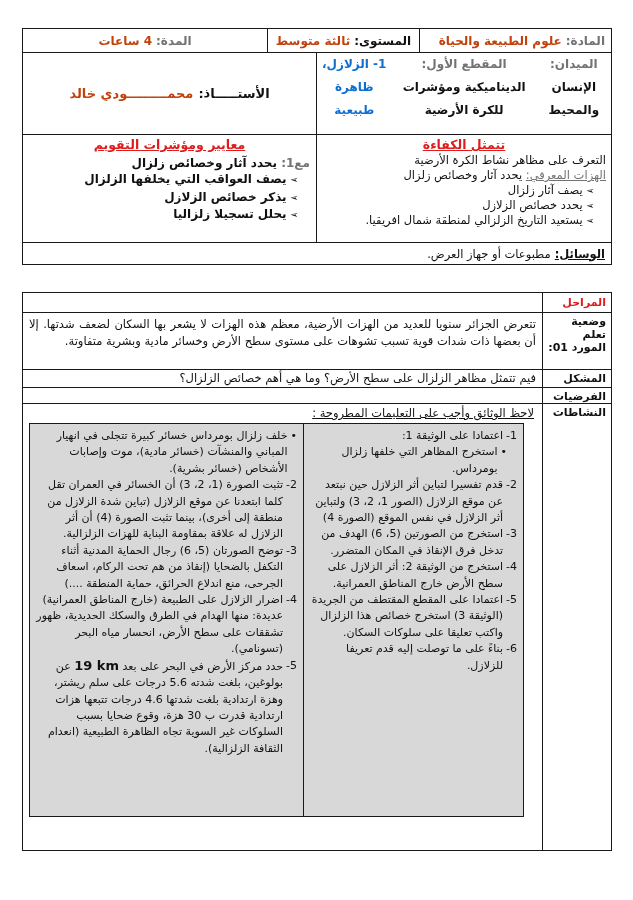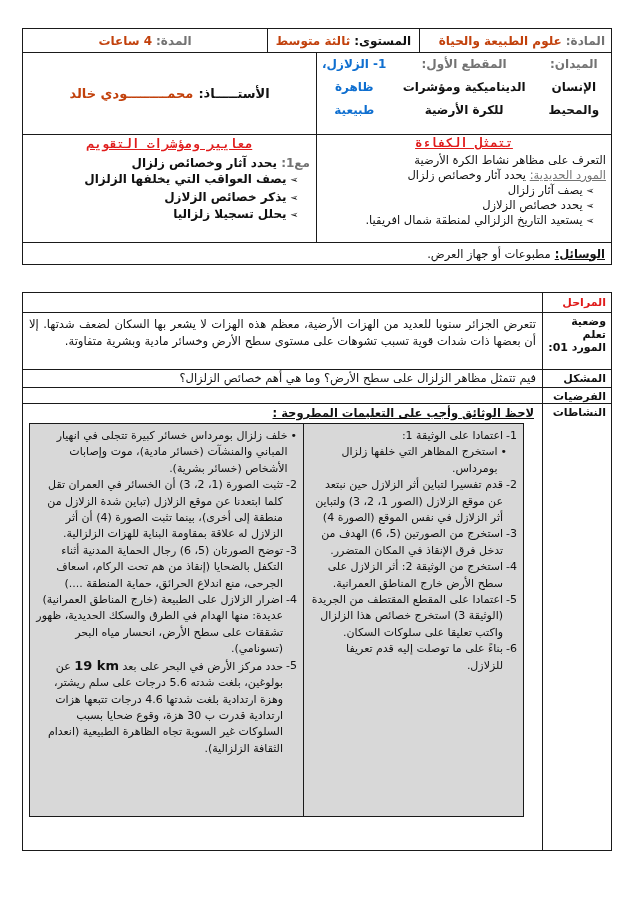--- a/index.html
+++ b/index.html
@@ -23,21 +23,21 @@
   .c-duration{flex:1;}
   .red{color:#737373;}
   .green{color:#c2410c;text-align:center;}
   .blue{color:#0f6fd0;}
   .r2{height:82px;}
   .c-domain{width:295px;display:flex;flex-direction:row;justify-content:center;text-align:center;font-size:12px;font-weight:bold;line-height:23px;}
   .c-teacher{flex:1;display:flex;align-items:center;justify-content:center;font-size:13px;font-weight:bold;gap:5px;}
   .r3{height:108px;}
   .c-comp{width:295px;font-size:11.5px;line-height:15px;padding:2px 5px;}
   .c-eval{flex:1;font-size:12px;font-weight:bold;line-height:16.5px;padding:2px 6px;}
-  .blk-title{text-align:center;font-weight:bold;color:#e01b1b;text-decoration:underline;font-size:12.5px;margin-bottom:1px;font-family:Liberation Mono, monospace;}
+  .blk-title{text-align:center;font-weight:bold;color:#e01b1b;text-decoration:underline;font-size:12.5px;margin-bottom:1px;}
   .u{text-decoration:underline;}
   .arrow-item{padding-right:12px;}
   .arrow-icon{display:inline-block;transform:scaleX(-1);font-size:10px;margin-left:3px;}
   .r4{height:21px;}
   .c-materials{flex:1;display:flex;align-items:center;justify-content:flex-start;padding-right:6px;font-size:11.5px;gap:4px;}
   .c-materials .lab{font-weight:bold;text-decoration:underline;}
 
   
   .t2{top:292px;}
   .stage{width:69px;font-weight:bold;font-size:11px;padding:2px 5px;}
@@ -46,21 +46,21 @@
   .fr-h .stage{color:#e01b1b;display:flex;align-items:center;}
   .fr-h .fcontent{display:flex;align-items:center;justify-content:center;color:#e01b1b;font-weight:bold;font-size:12px;text-decoration:underline;margin-top:20px;}
   .fr-setup{height:57px;}
   .fr-setup .fcontent{font-size:11.5px;line-height:16.5px;padding:3px 6px;text-align:justify;}
   .fr-problem{height:18px;}
   .fr-problem .fcontent{font-size:11.5px;padding:1px 6px;}
   .fr-hyp{height:16px;}
   .fr-act{height:446px;}
   .fr-act .fcontent{padding:2px 0 0 0;}
   .act-title{color:#e01b1b;font-weight:bold;font-size:11.5px;text-decoration:underline;text-align:right;padding:1px 8px 0 0;}
-  .act-instr{font-weight:bold;font-size:11.5px;text-decoration:underline;text-align:right;padding:0 8px 3px 0;}
+  .act-instr{font-weight:normal;font-size:11.5px;text-decoration:underline;text-align:right;padding:0 8px 3px 0;}
 
   
   .qa-box{display:flex;width:495px;margin-right:18px;border:1px solid #1a1a1a;background:#d8d8d8;box-sizing:border-box;min-height:394px;}
   .qa-col{box-sizing:border-box;padding:4px 6px;font-size:11px;line-height:16.4px;}
   .col-questions{width:220px;border-left:1px solid #1a1a1a;}
   .col-answers{flex:1;}
   .li{display:flex;gap:3px;}
   .li .marker{flex:0 0 auto;white-space:nowrap;}
   .li .txt{flex:1;}
   .li.sub{padding-right:10px;}
@@ -103,21 +103,21 @@
         <span>الأستـــــاذ:</span>
         <span class="green">محمـــــــــودي خالد</span>
       </div>
     </div>
 
     <div class="trow r3">
       <div class="cell c-comp">
         <div class="blk-title">تتمثل الكفاءة</div>
         <div>التعرف على مظاهر نشاط الكرة الأرضية</div>
         <div>
-          <span class="red u">المورد الحديدية:</span>
+          <span class="red u">الهزات المعرفي:</span>
           <span>يحدد آثار وخصائص زلزال</span>
         </div>
         <div class="arrow-item">
           <span class="arrow-icon">➢</span><span>يصف آثار زلزال</span>
         </div>
         <div class="arrow-item">
           <span class="arrow-icon">➢</span><span>يحدد خصائص الزلازل</span>
         </div>
         <div class="arrow-item">
           <span class="arrow-icon">➢</span><span>يستعيد التاريخ الزلزالي لمنطقة شمال افريقيا.</span>

